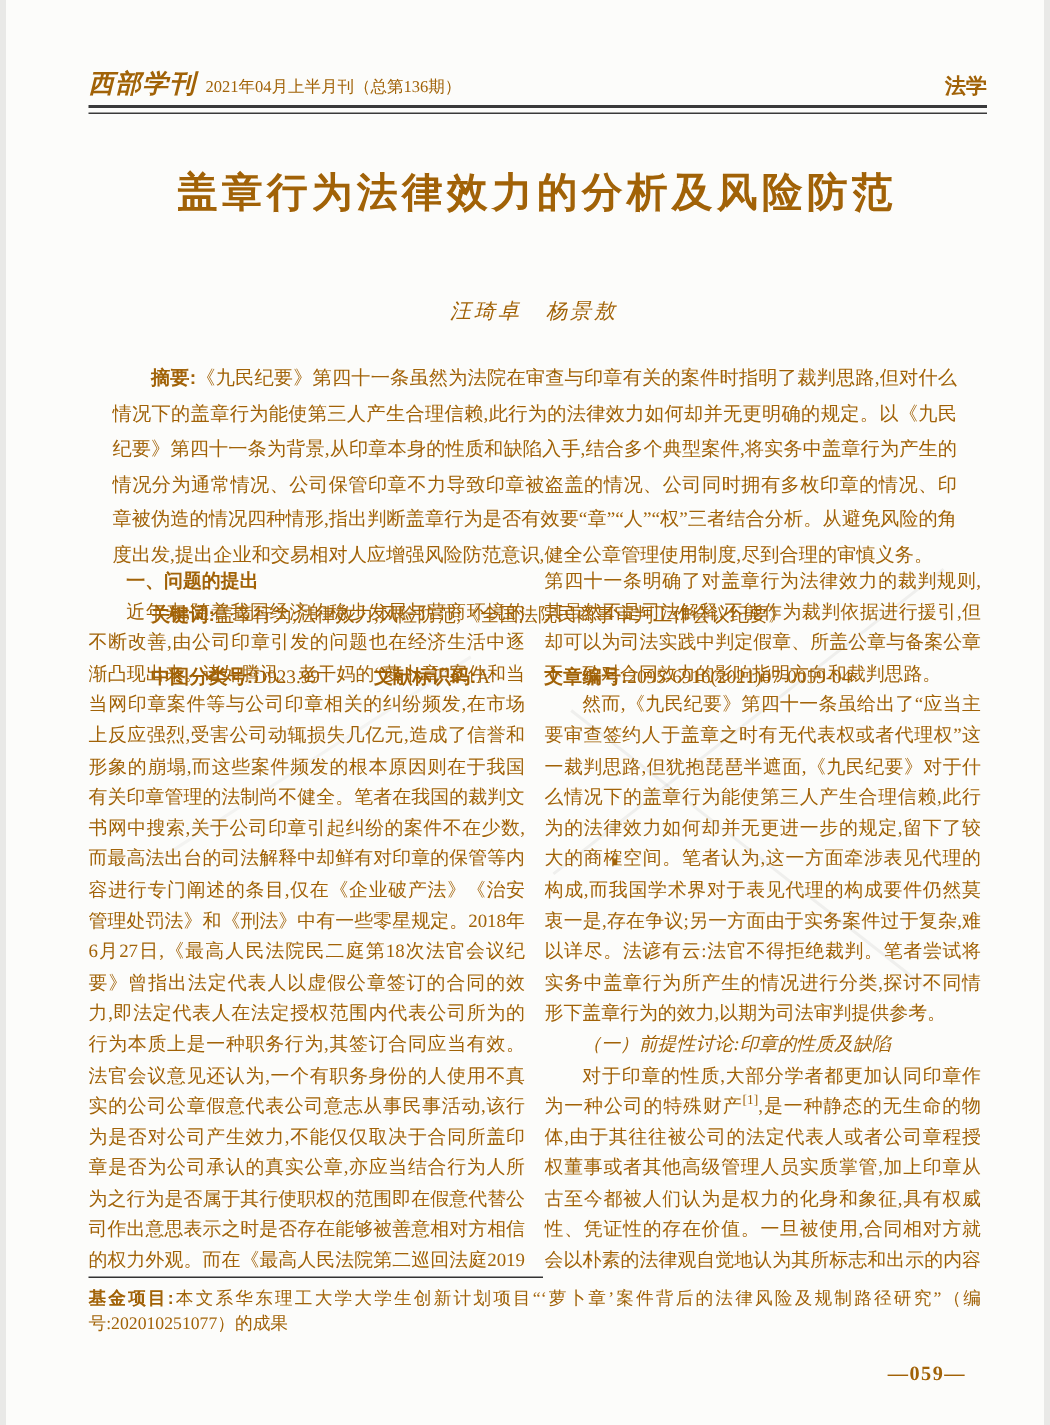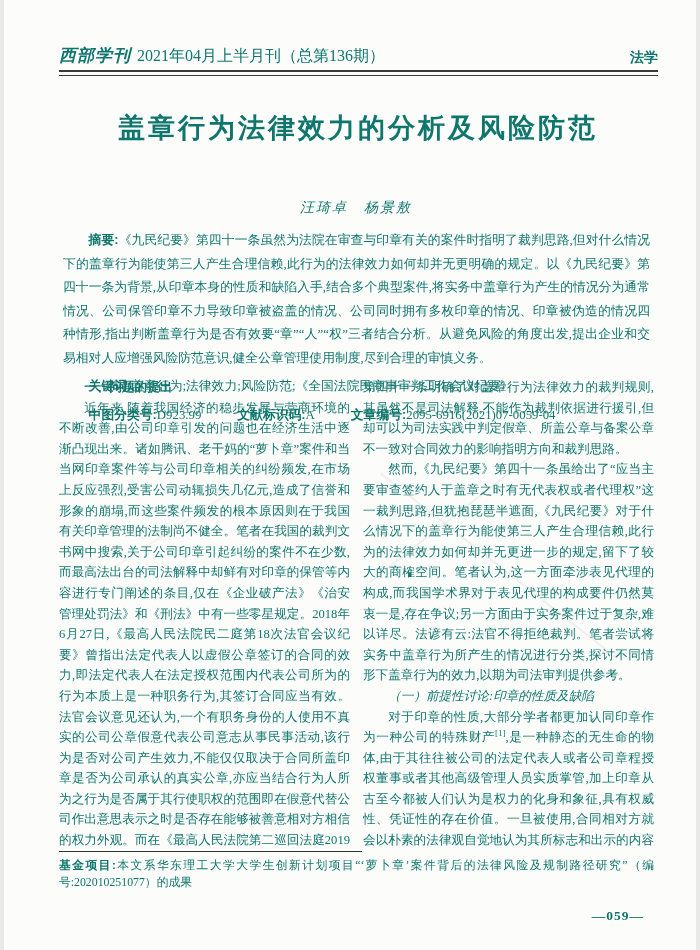--- a/index.html
+++ b/index.html
@@ -1,39 +1,39 @@
 <!DOCTYPE html>
 <html><head>
 <meta charset="utf-8">
 <style>
   html,body{margin:0;padding:0;background:#e9e9e7;}
   .page{
     position:relative;width:692px;height:950px;margin:0 auto;
-    background:#fcfcfa;color:#0f766e;
+    background:#fcfcfa;color:#a16207;
     font-family:"Liberation Serif","DejaVu Serif",serif;
     overflow:hidden;
   }
   
   .header{position:absolute;top:44px;left:55px;right:38px;display:flex;justify-content:space-between;align-items:flex-end;}
   .header-left{display:flex;align-items:baseline;}
   .journal-name{font-weight:bold;font-style:italic;font-size:17px;letter-spacing:1px;}
-  .issue-info{font-size:16px;margin-left:6px;}
+  .issue-info{font-size:11px;margin-left:6px;}
   .section-label{font-size:14px;font-weight:bold;font-family:Liberation Serif, serif;}
   .double-rule{position:absolute;top:70px;left:55px;right:38px;height:3px;
     border-top:2px solid #3a3a3a;border-bottom:1.5px solid #3a3a3a;}
   
   .article-title{position:absolute;top:110px;left:40px;right:24px;text-align:center;
     font-size:27px;font-weight:bold;letter-spacing:3px;}
   .article-subtitle{position:absolute;top:170px;left:40px;right:28px;text-align:center;
     font-size:15px;font-style:italic;font-weight:bold;letter-spacing:1px;}
   .article-authors{position:absolute;top:199px;left:40px;right:28px;text-align:center;
     font-size:14px;font-style:italic;letter-spacing:2px;}
   
   .meta{position:absolute;top:224px;left:55px;right:42px;font-size:12.8px;line-height:23.5px;text-align:justify;}
-  .meta p{margin:4px;}
+  .meta p{margin:16px;}
   .abstract-p, .keywords-p{text-indent:2em;}
   .lbl{font-weight:bold;font-family:"Liberation Sans","DejaVu Sans",sans-serif;}
   .clc-line{padding-left:2em;}
   .clc-item{margin-right:36px;white-space:nowrap;}
   .clc-item:last-child{margin-right:0;}
   
   .columns{position:absolute;top:377px;left:55px;right:42px;display:flex;gap:13px;}
   .col{width:295px;height:470px;overflow:hidden;font-size:12.6px;line-height:20.6px;text-align:justify;}
   .col p{margin:0;text-indent:2em;}
   .col p.cont{text-indent:0;}

